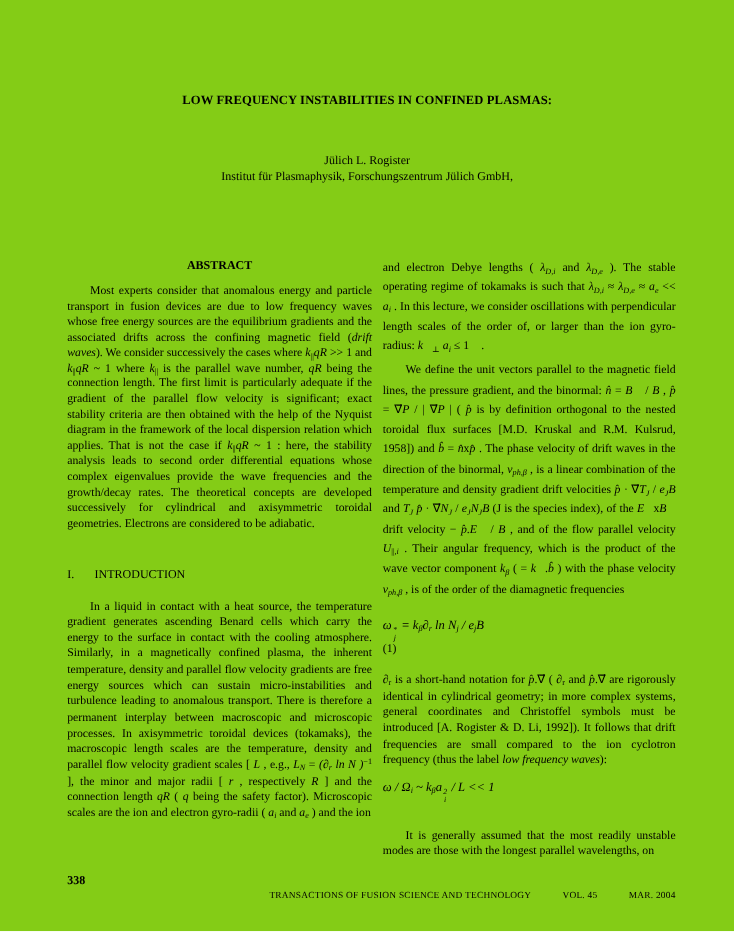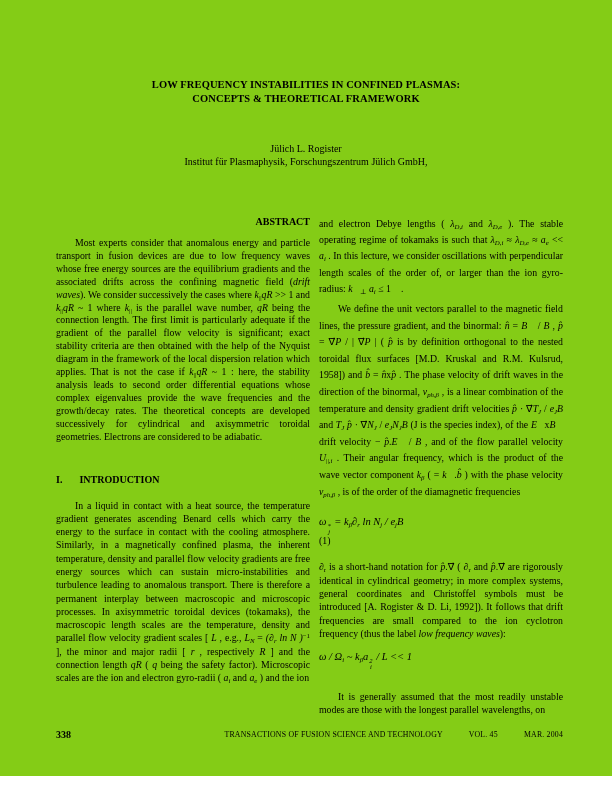--- a/index.html
+++ b/index.html
@@ -8,53 +8,52 @@
     font-family:"Liberation Serif","DejaVu Serif",serif;color:#000;
     overflow:hidden;
   }
   .title-block{position:absolute;top:78px;left:0;width:100%;text-align:center;}
   .title{font-size:10.5px;font-weight:bold;line-height:14px;margin:0;letter-spacing:0.1px;}
   .tline{display:block;}
   .authors{margin-top:36px;font-size:10px;line-height:13px;}
   .col{position:absolute;top:216px;font-size:9.8px;text-align:justify;}
   .col-left{left:56px;width:254px;}
   .col-right{left:319px;width:244px;}
-  .h-abstract{font-size:10px;font-weight:bold;margin:0 0 10px 0;text-align:right;}
-  .h-section{font-size:10px;font-weight:bold;margin:30px 0 14px 0;text-align:left;}
+  .h-abstract{font-size:10px;font-weight:bold;margin:0 0 10px 0;text-align:center;}
+  .h-section{font-size:10px;font-weight:normal;margin:30px 0 14px 0;text-align:left;}
   .secnum{margin-right:17px;}
   .para{margin:0;}
   .indent{text-indent:19px;}
   .lh-abs{line-height:12.9px;}
   .lh-intro{line-height:13.3px;}
   .lh-p1{line-height:16.2px;}
   .lh-p2{line-height:16.6px;margin-top:4px;}
   .lh-p3{line-height:13.4px;margin-top:14px;}
   .lh-p4{line-height:13.2px;margin-top:20px;}
   sub{font-size:6.8px;vertical-align:-2px;line-height:0;}
   sup{font-size:6.8px;vertical-align:3.5px;line-height:0;}
   .eqrow{display:flex;justify-content:space-between;align-items:baseline;margin-top:16px;flex-direction:column;}
   .eqrow2{display:flex;justify-content:flex-start;align-items:baseline;margin-top:10px;}
   .math{font-style:italic;font-size:10.5px;text-align:left;}
   .eqnum{font-size:9.8px;font-style:normal;}
   .ss{display:inline-flex;flex-direction:column;align-items:center;vertical-align:-3px;margin:0 1px;}
   .ss span{font-size:6.5px;line-height:6px;font-style:italic;display:block;}
-  .footer{position:absolute;top:729px;left:56px;right:49px;display:flex;justify-content:space-between;align-items:center;}
+  .footer{position:absolute;top:729px;left:56px;right:49px;display:flex;justify-content:space-between;align-items:flex-start;}
   .pnum{font-weight:bold;font-size:10px;}
-  .fright{font-size:7.8px;letter-spacing:0.2px;}
+  .fright{font-size:7.8px;letter-spacing:0.2px;margin-top:12px;}
   .fsep{margin-left:24px;}
 </style>
 </head>
 <body>
 
 <div class="page">
 
   <header class="title-block">
     <h1 class="title">
       <span class="tline">LOW FREQUENCY INSTABILITIES IN CONFINED PLASMAS:</span>
-      <span class="tline">CONCEPTS &amp; THEORETICAL FRAMEWORK</span>
     </h1>
     <div class="authors">
       <div>Jülich L. Rogister</div>
       <div>Institut für Plasmaphysik, Forschungszentrum Jülich GmbH,</div>
     </div>
   </header>
 
   <section class="col col-left">
     <h2 class="h-abstract">ABSTRACT</h2>
     <p class="para indent lh-abs">Most experts consider that anomalous energy and particle transport in fusion devices are due to low frequency waves whose free energy sources are the equilibrium gradients and the associated drifts across the confining magnetic field (<i>drift waves</i>). We consider successively the cases where <i>k</i><sub>||</sub><i>qR</i> &gt;&gt; 1 and <i>k</i><sub>||</sub><i>qR</i> ~ 1 where <i>k</i><sub>||</sub> is the parallel wave number, <i>qR</i> being the connection length. The first limit is particularly adequate if the gradient of the parallel flow velocity is significant; exact stability criteria are then obtained with the help of the Nyquist diagram in the framework of the local dispersion relation which applies. That is not the case if <i>k</i><sub>||</sub><i>qR</i> ~ 1 : here, the stability analysis leads to second order differential equations whose complex eigenvalues provide the wave frequencies and the growth/decay rates. The theoretical concepts are developed successively for cylindrical and axisymmetric toroidal geometries. Electrons are considered to be adiabatic.</p>

